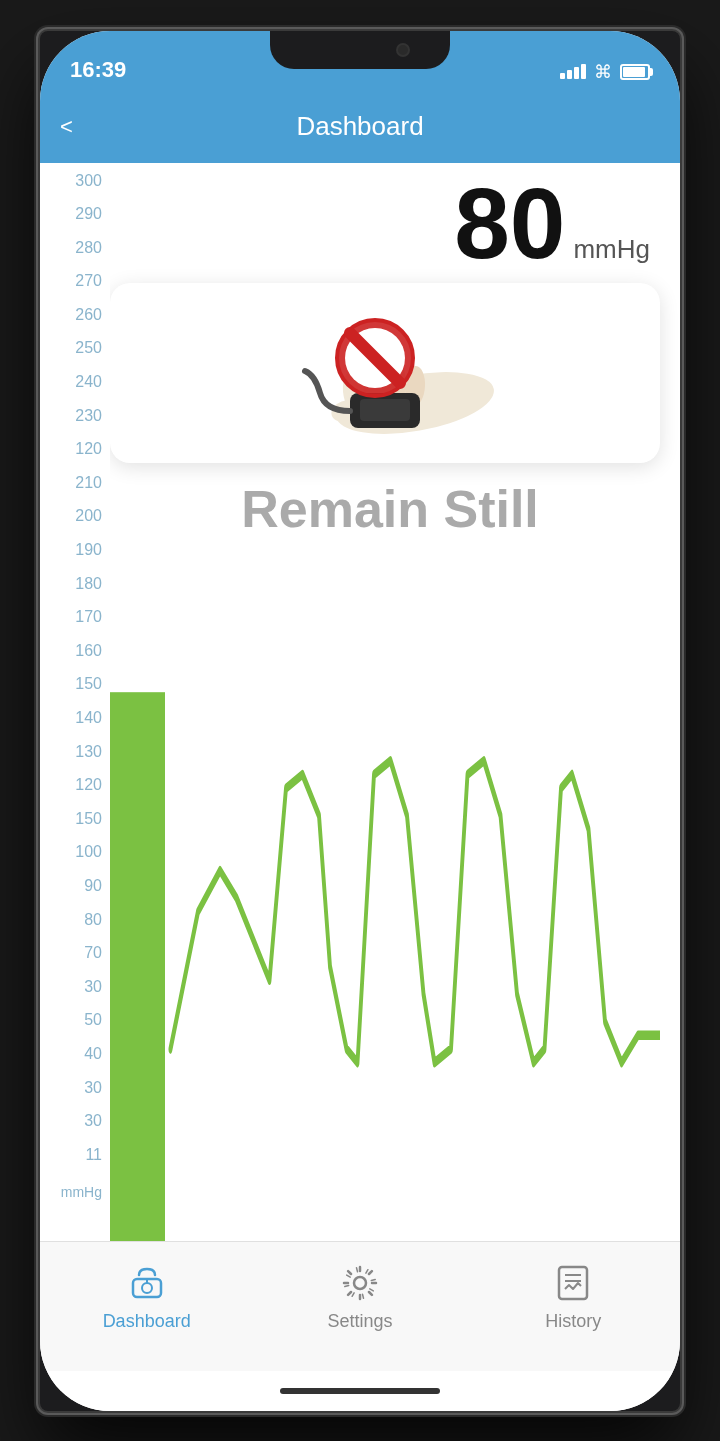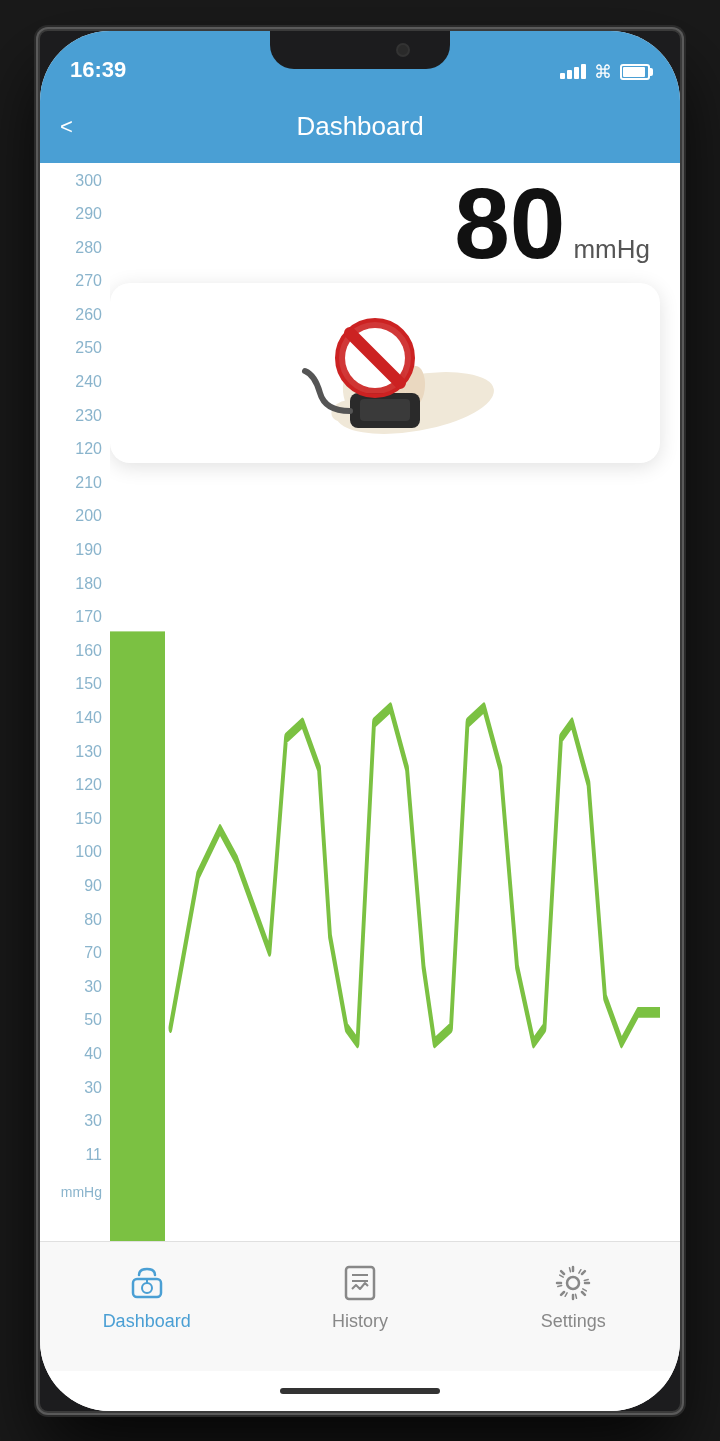--- a/index.html
+++ b/index.html
@@ -400,20 +400,21 @@
                 <path d="M95 108 Q70 108 65 90 Q60 72 50 68" stroke="#555" stroke-width="6" fill="none" stroke-linecap="round"></path>
 
                 <circle cx="120" cy="55" r="38" fill="#cc2222" opacity="0.9"></circle>
                 <circle cx="120" cy="55" r="38" fill="none" stroke="#cc2222" stroke-width="4"></circle>
                 <circle cx="120" cy="55" r="30" fill="white"></circle>
                 <line x1="95" y1="30" x2="145" y2="80" stroke="#cc2222" stroke-width="12" stroke-linecap="round"></line>
               </svg>
             </div>
           </div>
 
+          <div class="remain-still-text">Remain Still</div>
 
           <div class="waveform-container">
             <svg class="waveform" viewBox="0 0 500 250" preserveAspectRatio="none">
 
               <rect x="0" y="50" width="50" height="200" fill="#7bc142"></rect>
 
               <polyline points="55,180 80,130 100,115 115,125 130,140 145,155 160,85 175,80 190,95 200,150 215,180 225,185 240,80 255,75 270,95 285,160 295,185 310,180 325,80 340,75 355,95 370,160 385,185 395,180 410,85 420,80 435,100 450,170 465,185 480,175 500,175" fill="none" stroke="#7bc142" stroke-width="3.5" stroke-linejoin="round" stroke-linecap="round"></polyline>
             </svg>
           </div>
         </div>
@@ -423,40 +424,40 @@
 
         <div class="tab-item">
           <svg width="44" height="44" viewBox="0 0 44 44">
 
             <rect x="8" y="18" width="28" height="18" rx="4" fill="none" stroke="#4a9fd4" stroke-width="2.5"></rect>
             <path d="M14 14 Q14 8 22 8 Q30 8 30 14" fill="none" stroke="#4a9fd4" stroke-width="2.5" stroke-linecap="round"></path>
             <circle cx="22" cy="27" r="5" fill="none" stroke="#4a9fd4" stroke-width="2"></circle>
             <line x1="22" y1="22" x2="22" y2="18" stroke="#4a9fd4" stroke-width="2"></line>
           </svg>
           <span class="tab-label active">Dashboard</span>
+        </div>
+
+        <div class="tab-item">
+          <svg width="44" height="44" viewBox="0 0 44 44">
+            <circle cx="22" cy="22" r="6" fill="none" stroke="#888" stroke-width="2.5"></circle>
+            <path d="M22 6 L22 10 M22 34 L22 38 M6 22 L10 22 M34 22 L38 22 M10.1 10.1 L13 13 M31 31 L33.9 33.9 M33.9 10.1 L31 13 M13 31 L10.1 33.9" stroke="#888" stroke-width="2.5" stroke-linecap="round"></path>
+            <path d="M18.5 6.8 L19.5 10.7 M24.5 33.3 L25.5 37.2 M6.8 25.5 L10.7 24.5 M33.3 19.5 L37.2 18.5 M8.7 14.1 L12.2 16.1 M31.8 27.9 L35.3 29.9 M29.9 8.7 L27.9 12.2 M16.1 31.8 L14.1 35.3" stroke="#888" stroke-width="1.5" stroke-linecap="round"></path>
+          </svg>
+          <span class="tab-label">Settings</span>
         </div>
 
         <div class="tab-item">
           <svg width="44" height="44" viewBox="0 0 44 44">
             <rect x="8" y="6" width="28" height="32" rx="3" fill="none" stroke="#888" stroke-width="2.5"></rect>
             <line x1="14" y1="14" x2="30" y2="14" stroke="#888" stroke-width="2"></line>
             <line x1="14" y1="20" x2="30" y2="20" stroke="#888" stroke-width="2"></line>
             <polyline points="14,28 18,24 22,28 27,22 30,25" fill="none" stroke="#888" stroke-width="2" stroke-linejoin="round"></polyline>
           </svg>
           <span class="tab-label">History</span>
         </div>
-
-        <div class="tab-item">
-          <svg width="44" height="44" viewBox="0 0 44 44">
-            <circle cx="22" cy="22" r="6" fill="none" stroke="#888" stroke-width="2.5"></circle>
-            <path d="M22 6 L22 10 M22 34 L22 38 M6 22 L10 22 M34 22 L38 22 M10.1 10.1 L13 13 M31 31 L33.9 33.9 M33.9 10.1 L31 13 M13 31 L10.1 33.9" stroke="#888" stroke-width="2.5" stroke-linecap="round"></path>
-            <path d="M18.5 6.8 L19.5 10.7 M24.5 33.3 L25.5 37.2 M6.8 25.5 L10.7 24.5 M33.3 19.5 L37.2 18.5 M8.7 14.1 L12.2 16.1 M31.8 27.9 L35.3 29.9 M29.9 8.7 L27.9 12.2 M16.1 31.8 L14.1 35.3" stroke="#888" stroke-width="1.5" stroke-linecap="round"></path>
-          </svg>
-          <span class="tab-label">Settings</span>
-        </div>
       </div>
 
       <div class="home-indicator">
         <div class="home-bar"></div>
       </div>
     </div>
   </div>
 </div>
 
 </body></html>

